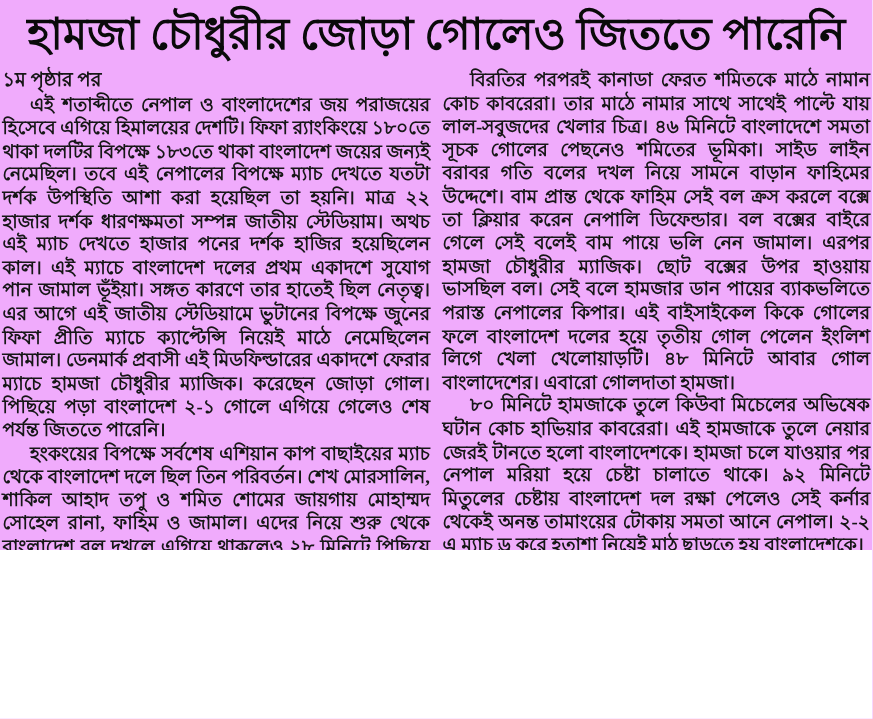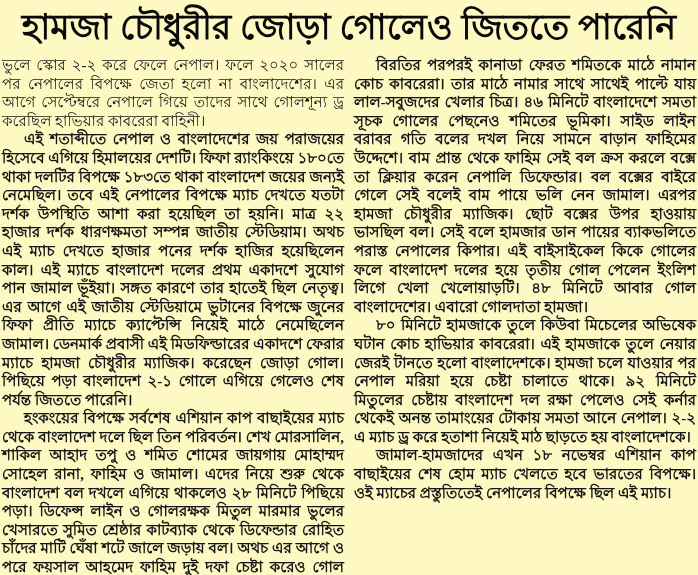--- a/index.html
+++ b/index.html
@@ -3,23 +3,23 @@
 <meta charset="utf-8">
 <style>
   html, body {
     margin: 0;
     padding: 0;
     background: #ffffff;
   }
   .page {
     position: relative;
     width: 698px;
-    height: 575px;
+    height: 440px;
     box-sizing: border-box;
-    background: #fef9c3;
+    background: #f0abfc;
     color: #111111;
     font-family: "Liberation Serif", "DejaVu Serif", serif;
     overflow: hidden;
     padding: 2px 2px 0 2px;
   }
   .headline {
     margin: 4px 0 6px 0;
     font-size: 35px;
     line-height: 44px;
     font-weight: 700;
@@ -59,21 +59,21 @@
 </head>
 <body>
 
 <div class="page">
 
   <h1 class="headline">হামজা চৌধুরীর জোড়া গোলেও জিততে পারেনি</h1>
 
   <div class="columns">
 
     <div class="col">
-      <p>ভুলে স্কোর ২-২ করে ফেলে নেপাল। ফলে ২০২০ সালের পর নেপালের বিপক্ষে জেতা হলো না বাংলাদেশের। এর আগে সেপ্টেম্বরে নেপালে গিয়ে তাদের সাথে গোলশূন্য ড্র করেছিল হাভিয়ার কাবরেরা বাহিনী।</p>
+      <div class="kicker">১ম পৃষ্ঠার পর</div>
       <p class="indent">এই শতাব্দীতে নেপাল ও বাংলাদেশের জয় পরাজয়ের হিসেবে এগিয়ে হিমালয়ের দেশটি। ফিফা র‍্যাংকিংয়ে ১৮০তে থাকা দলটির বিপক্ষে ১৮৩তে থাকা বাংলাদেশ জয়ের জন্যই নেমেছিল। তবে এই নেপালের বিপক্ষে ম্যাচ দেখতে যতটা দর্শক উপস্থিতি আশা করা হয়েছিল তা হয়নি। মাত্র ২২ হাজার দর্শক ধারণক্ষমতা সম্পন্ন জাতীয় স্টেডিয়াম। অথচ এই ম্যাচ দেখতে হাজার পনের দর্শক হাজির হয়েছিলেন কাল। এই ম্যাচে বাংলাদেশ দলের প্রথম একাদশে সুযোগ পান জামাল ভূঁইয়া। সঙ্গত কারণে তার হাতেই ছিল নেতৃত্ব। এর আগে এই জাতীয় স্টেডিয়ামে ভুটানের বিপক্ষে জুনের ফিফা প্রীতি ম্যাচে ক্যাপ্টেন্সি নিয়েই মাঠে নেমেছিলেন জামাল। ডেনমার্ক প্রবাসী এই মিডফিল্ডারের একাদশে ফেরার ম্যাচে হামজা চৌধুরীর ম্যাজিক। করেছেন জোড়া গোল। পিছিয়ে পড়া বাংলাদেশ ২-১ গোলে এগিয়ে গেলেও শেষ পর্যন্ত জিততে পারেনি।</p>
       <p class="indent">হংকংয়ের বিপক্ষে সর্বশেষ এশিয়ান কাপ বাছাইয়ের ম্যাচ থেকে বাংলাদেশ দলে ছিল তিন পরিবর্তন। শেখ মোরসালিন, শাকিল আহাদ তপু ও শমিত শোমের জায়গায় মোহাম্মদ সোহেল রানা, ফাহিম ও জামাল। এদের নিয়ে শুরু থেকে বাংলাদেশ বল দখলে এগিয়ে থাকলেও ২৮ মিনিটে পিছিয়ে পড়া। ডিফেন্স লাইন ও গোলরক্ষক মিতুল মারমার ভুলের খেসারতে সুমিত শ্রেষ্ঠার কাটব্যাক থেকে ডিফেন্ডার রোহিত চাঁদের মাটি ঘেঁষা শটে জালে জড়ায় বল। অথচ এর আগে ও পরে ফয়সাল আহমেদ ফাহিম দুই দফা চেষ্টা করেও গোল করতে পারেননি। ২০ মিনিটে শ্রীলঙ্কান</p>
     </div>
 
     <div class="col">
       <p class="indent">বিরতির পরপরই কানাডা ফেরত শমিতকে মাঠে নামান কোচ কাবরেরা। তার মাঠে নামার সাথে সাথেই পাল্টে যায় লাল-সবুজদের খেলার চিত্র। ৪৬ মিনিটে বাংলাদেশে সমতা সূচক গোলের পেছনেও শমিতের ভূমিকা। সাইড লাইন বরাবর গতি বলের দখল নিয়ে সামনে বাড়ান ফাহিমের উদ্দেশে। বাম প্রান্ত থেকে ফাহিম সেই বল ক্রস করলে বক্সে তা ক্লিয়ার করেন নেপালি ডিফেন্ডার। বল বক্সের বাইরে গেলে সেই বলেই বাম পায়ে ভলি নেন জামাল। এরপর হামজা চৌধুরীর ম্যাজিক। ছোট বক্সের উপর হাওয়ায় ভাসছিল বল। সেই বলে হামজার ডান পায়ের ব্যাকভলিতে পরাস্ত নেপালের কিপার। এই বাইসাইকেল কিকে গোলের ফলে বাংলাদেশ দলের হয়ে তৃতীয় গোল পেলেন ইংলিশ লিগে খেলা খেলোয়াড়টি। ৪৮ মিনিটে আবার গোল বাংলাদেশের। এবারো গোলদাতা হামজা।</p>
       <p class="indent">৮০ মিনিটে হামজাকে তুলে কিউবা মিচেলের অভিষেক ঘটান কোচ হাভিয়ার কাবরেরা। এই হামজাকে তুলে নেয়ার জেরই টানতে হলো বাংলাদেশকে। হামজা চলে যাওয়ার পর নেপাল মরিয়া হয়ে চেষ্টা চালাতে থাকে। ৯২ মিনিটে মিতুলের চেষ্টায় বাংলাদেশ দল রক্ষা পেলেও সেই কর্নার থেকেই অনন্ত তামাংয়ের টোকায় সমতা আনে নেপাল। ২-২ এ ম্যাচ ড্র করে হতাশা নিয়েই মাঠ ছাড়তে হয় বাংলাদেশকে।</p>
       <p class="indent">জামাল-হামজাদের এখন ১৮ নভেম্বর এশিয়ান কাপ বাছাইয়ের শেষ হোম ম্যাচ খেলতে হবে ভারতের বিপক্ষে। ওই ম্যাচের প্রস্তুতিতেই নেপালের বিপক্ষে ছিল এই ম্যাচ।</p>
     </div>
 

